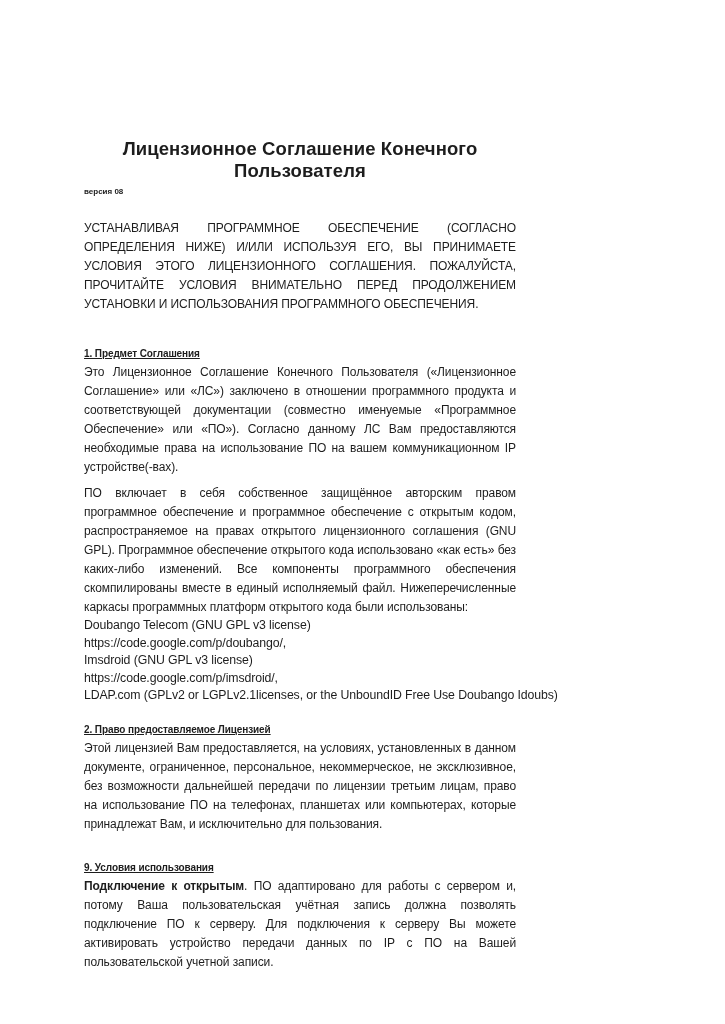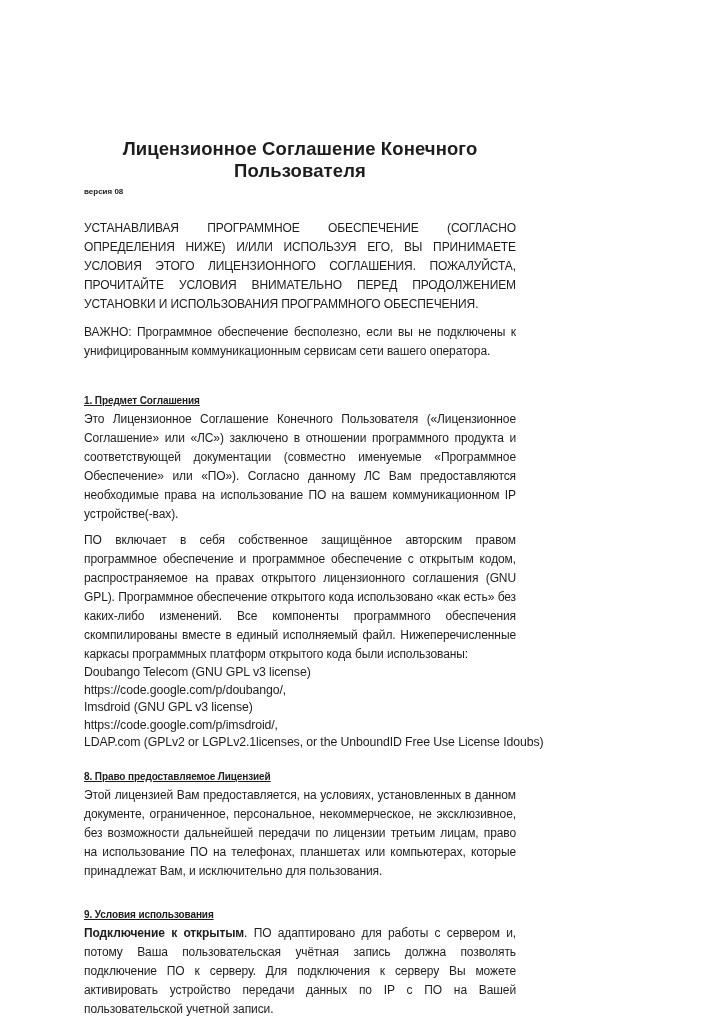--- a/index.html
+++ b/index.html
@@ -66,37 +66,36 @@
 <body>
 
 <div class="page">
 
   <h1 class="doc-title">Лицензионное Соглашение Конечного Пользователя</h1>
 
   <div class="doc-version">версия 08</div>
 
   <p class="para disclaimer">УСТАНАВЛИВАЯ ПРОГРАММНОЕ ОБЕСПЕЧЕНИЕ (СОГЛАСНО ОПРЕДЕЛЕНИЯ НИЖЕ) И/ИЛИ ИСПОЛЬЗУЯ ЕГО, ВЫ ПРИНИМАЕТЕ УСЛОВИЯ ЭТОГО ЛИЦЕНЗИОННОГО СОГЛАШЕНИЯ. ПОЖАЛУЙСТА, ПРОЧИТАЙТЕ УСЛОВИЯ ВНИМАТЕЛЬНО ПЕРЕД ПРОДОЛЖЕНИЕМ УСТАНОВКИ И ИСПОЛЬЗОВАНИЯ ПРОГРАММНОГО ОБЕСПЕЧЕНИЯ.</p>
 
-  <p class="para important">ВАЖНО: Программное обеспечение бесполезно, если вы не подключены к унифицированным коммуникационным сервисам сети вашего оператора.</p>
 
   <section class="section-1">
     <h2 class="section-heading">1. Предмет Соглашения</h2>
     <p class="para">Это Лицензионное Соглашение Конечного Пользователя («Лицензионное Соглашение» или «ЛС») заключено в отношении программного продукта и соответствующей документации (совместно именуемые «Программное Обеспечение» или «ПО»). Согласно данному ЛС Вам предоставляются необходимые права на использование ПО на вашем коммуникационном IP устройстве(-вах).</p>
     <p class="para mid">ПО включает в себя собственное защищённое авторским правом программное обеспечение и программное обеспечение с открытым кодом, распространяемое на правах открытого лицензионного соглашения (GNU GPL). Программное обеспечение открытого кода использовано «как есть» без каких-либо изменений. Все компоненты программного обеспечения скомпилированы вместе в единый исполняемый файл. Нижеперечисленные каркасы программных платформ открытого кода были использованы:</p>
     <div class="link-list">
       <div class="link-line">Doubango Telecom (GNU GPL v3 license)</div>
       <div class="link-line">https://code.google.com/p/doubango/,</div>
       <div class="link-line">Imsdroid (GNU GPL v3 license)</div>
       <div class="link-line">https://code.google.com/p/imsdroid/,</div>
-      <div class="link-line">LDAP.com (GPLv2 or LGPLv2.1licenses, or the UnboundID Free Use License Idoubs)</div>
+      <div class="link-line">LDAP.com (GPLv2 or LGPLv2.1licenses, or the UnboundID Free Use Doubango Idoubs)</div>
     </div>
   </section>
 
   <section class="section-2">
-    <h2 class="section-heading">8. Право предоставляемое Лицензией</h2>
+    <h2 class="section-heading">2. Право предоставляемое Лицензией</h2>
     <p class="para">Этой лицензией Вам предоставляется, на условиях, установленных в данном документе, ограниченное, персональное, некоммерческое, не эксклюзивное, без возможности дальнейшей передачи по лицензии третьим лицам, право на использование ПО на телефонах, планшетах или компьютерах, которые принадлежат Вам, и исключительно для пользования.</p>
   </section>
 
   <section class="section-3">
     <h2 class="section-heading">9. Условия использования</h2>
     <p class="para"><span class="lead-bold">Подключение к открытым</span><span>. ПО адаптировано для работы с сервером и, потому Ваша пользовательская учётная запись должна позволять подключение ПО к серверу. Для подключения к серверу Вы можете активировать устройство передачи данных по IP с ПО на Вашей пользовательской учетной записи.</span></p>
   </section>
 
 </div>
 

